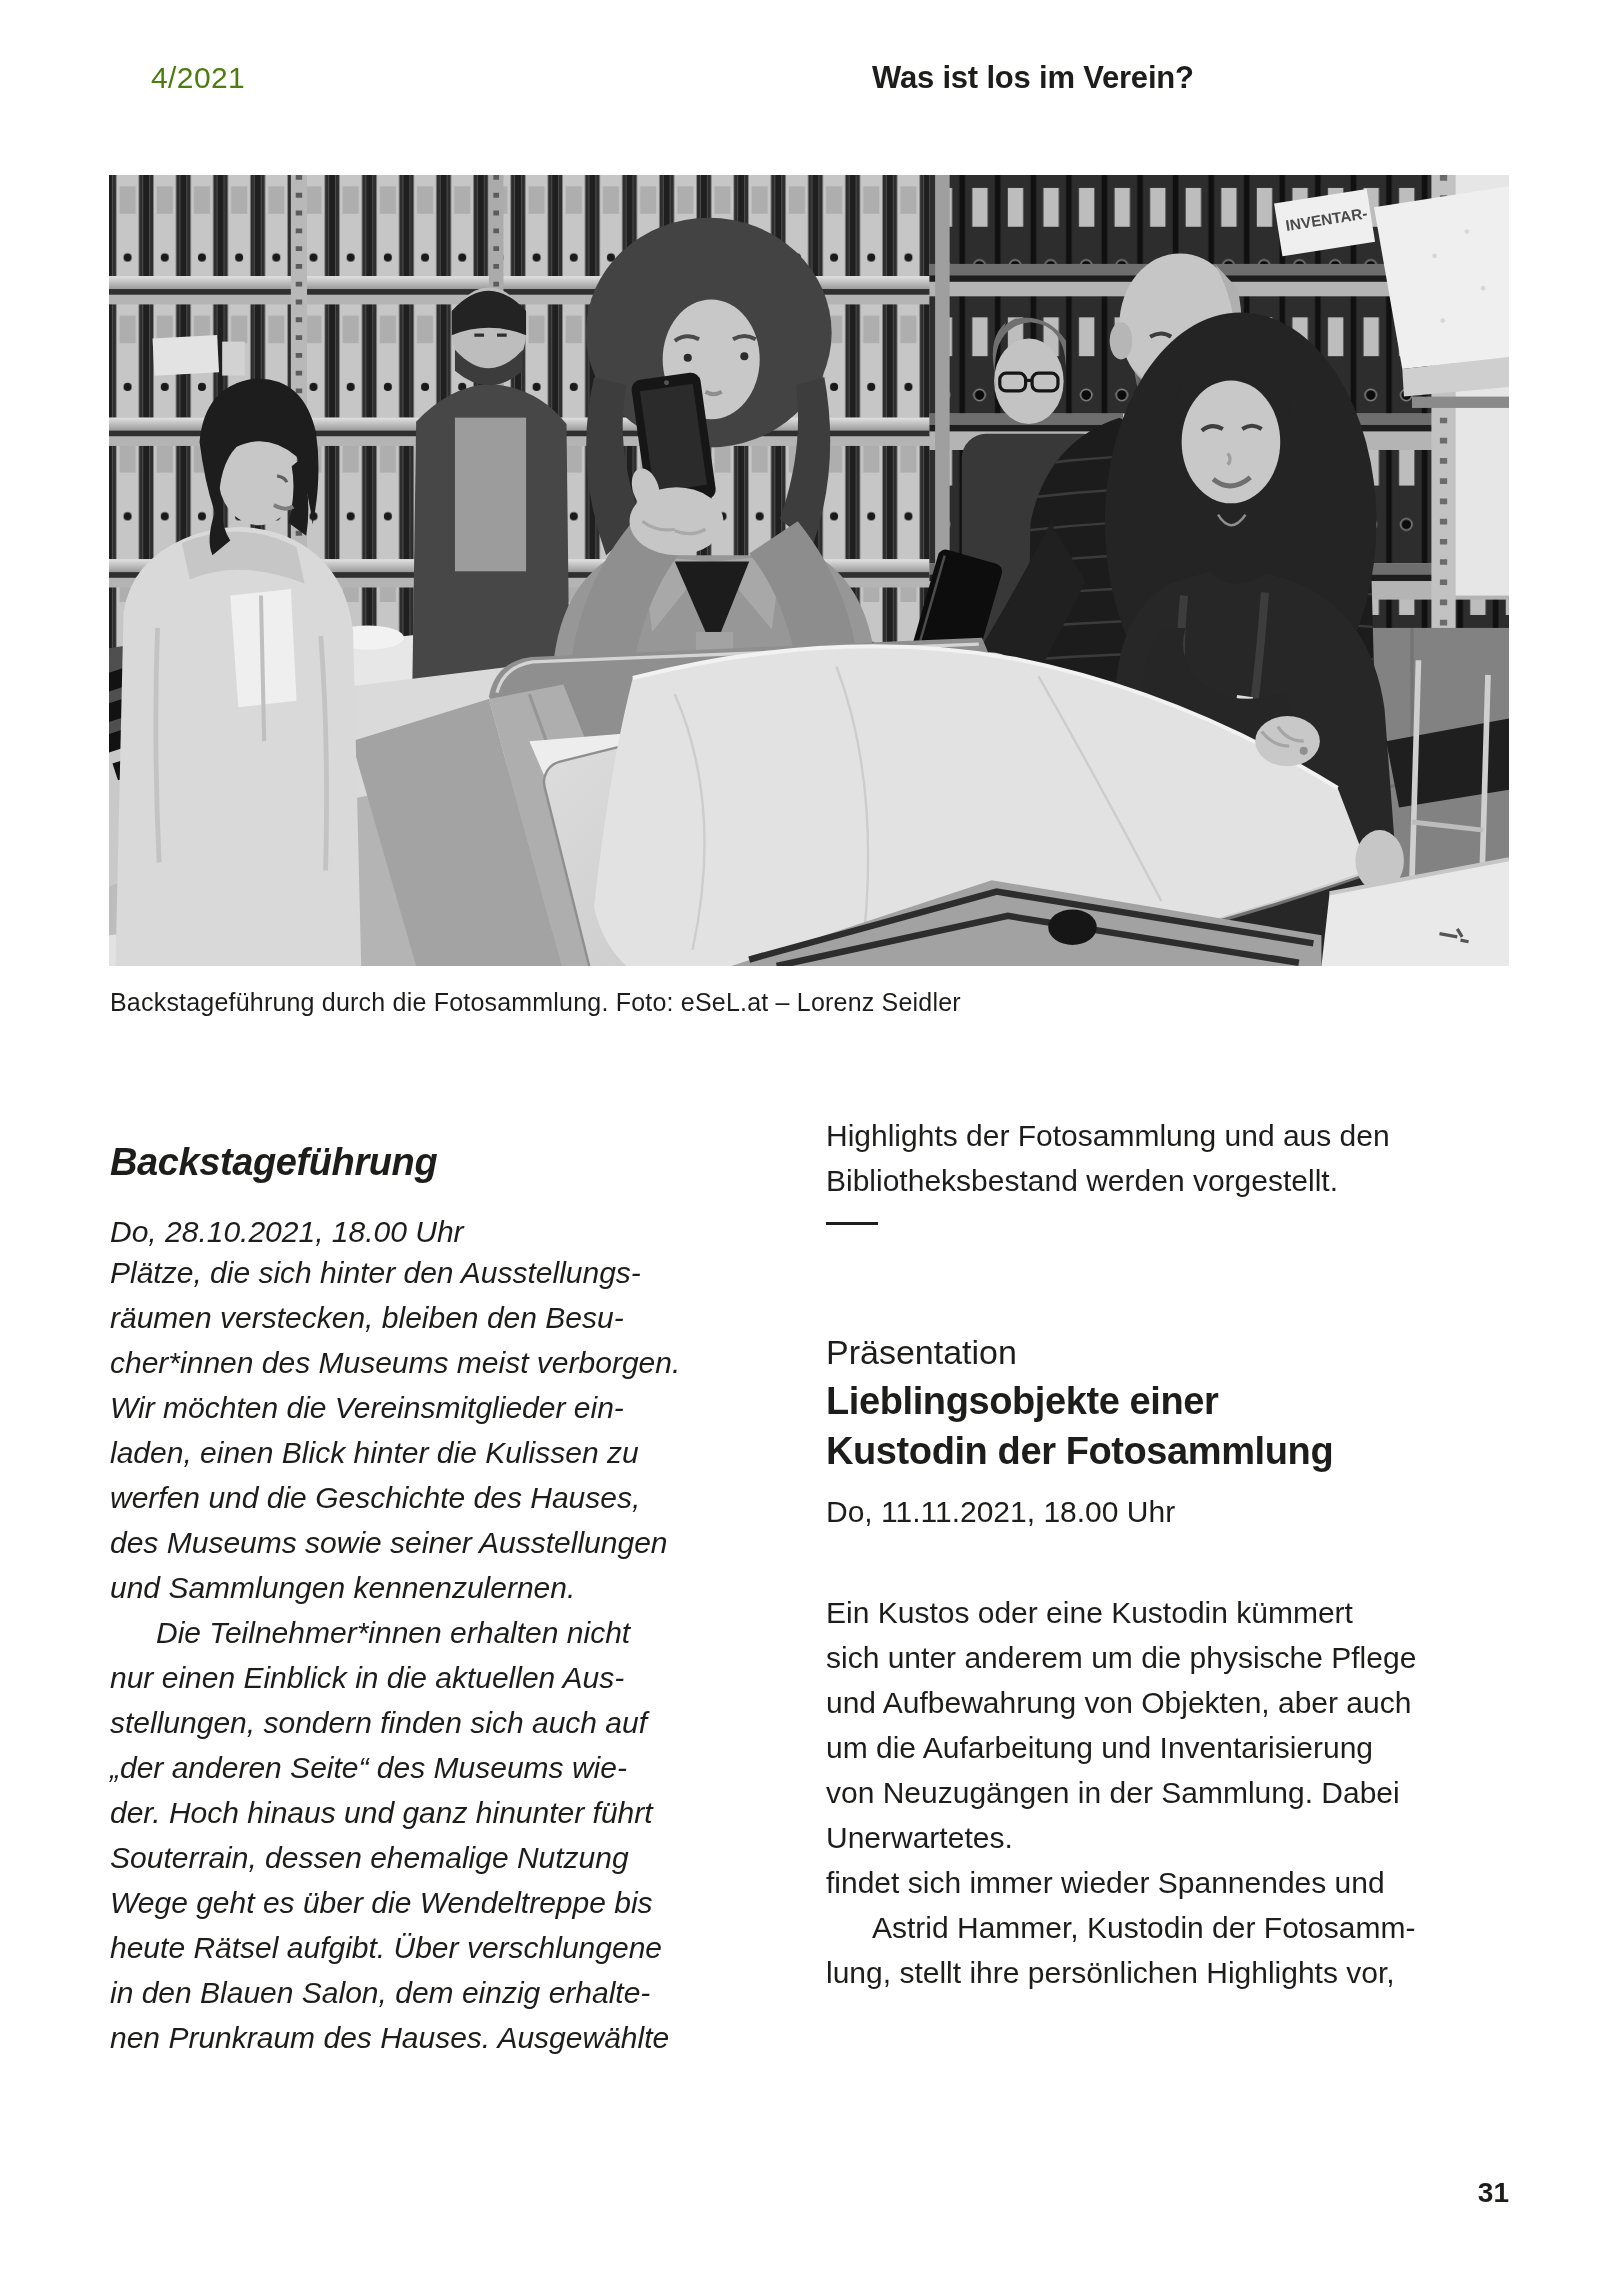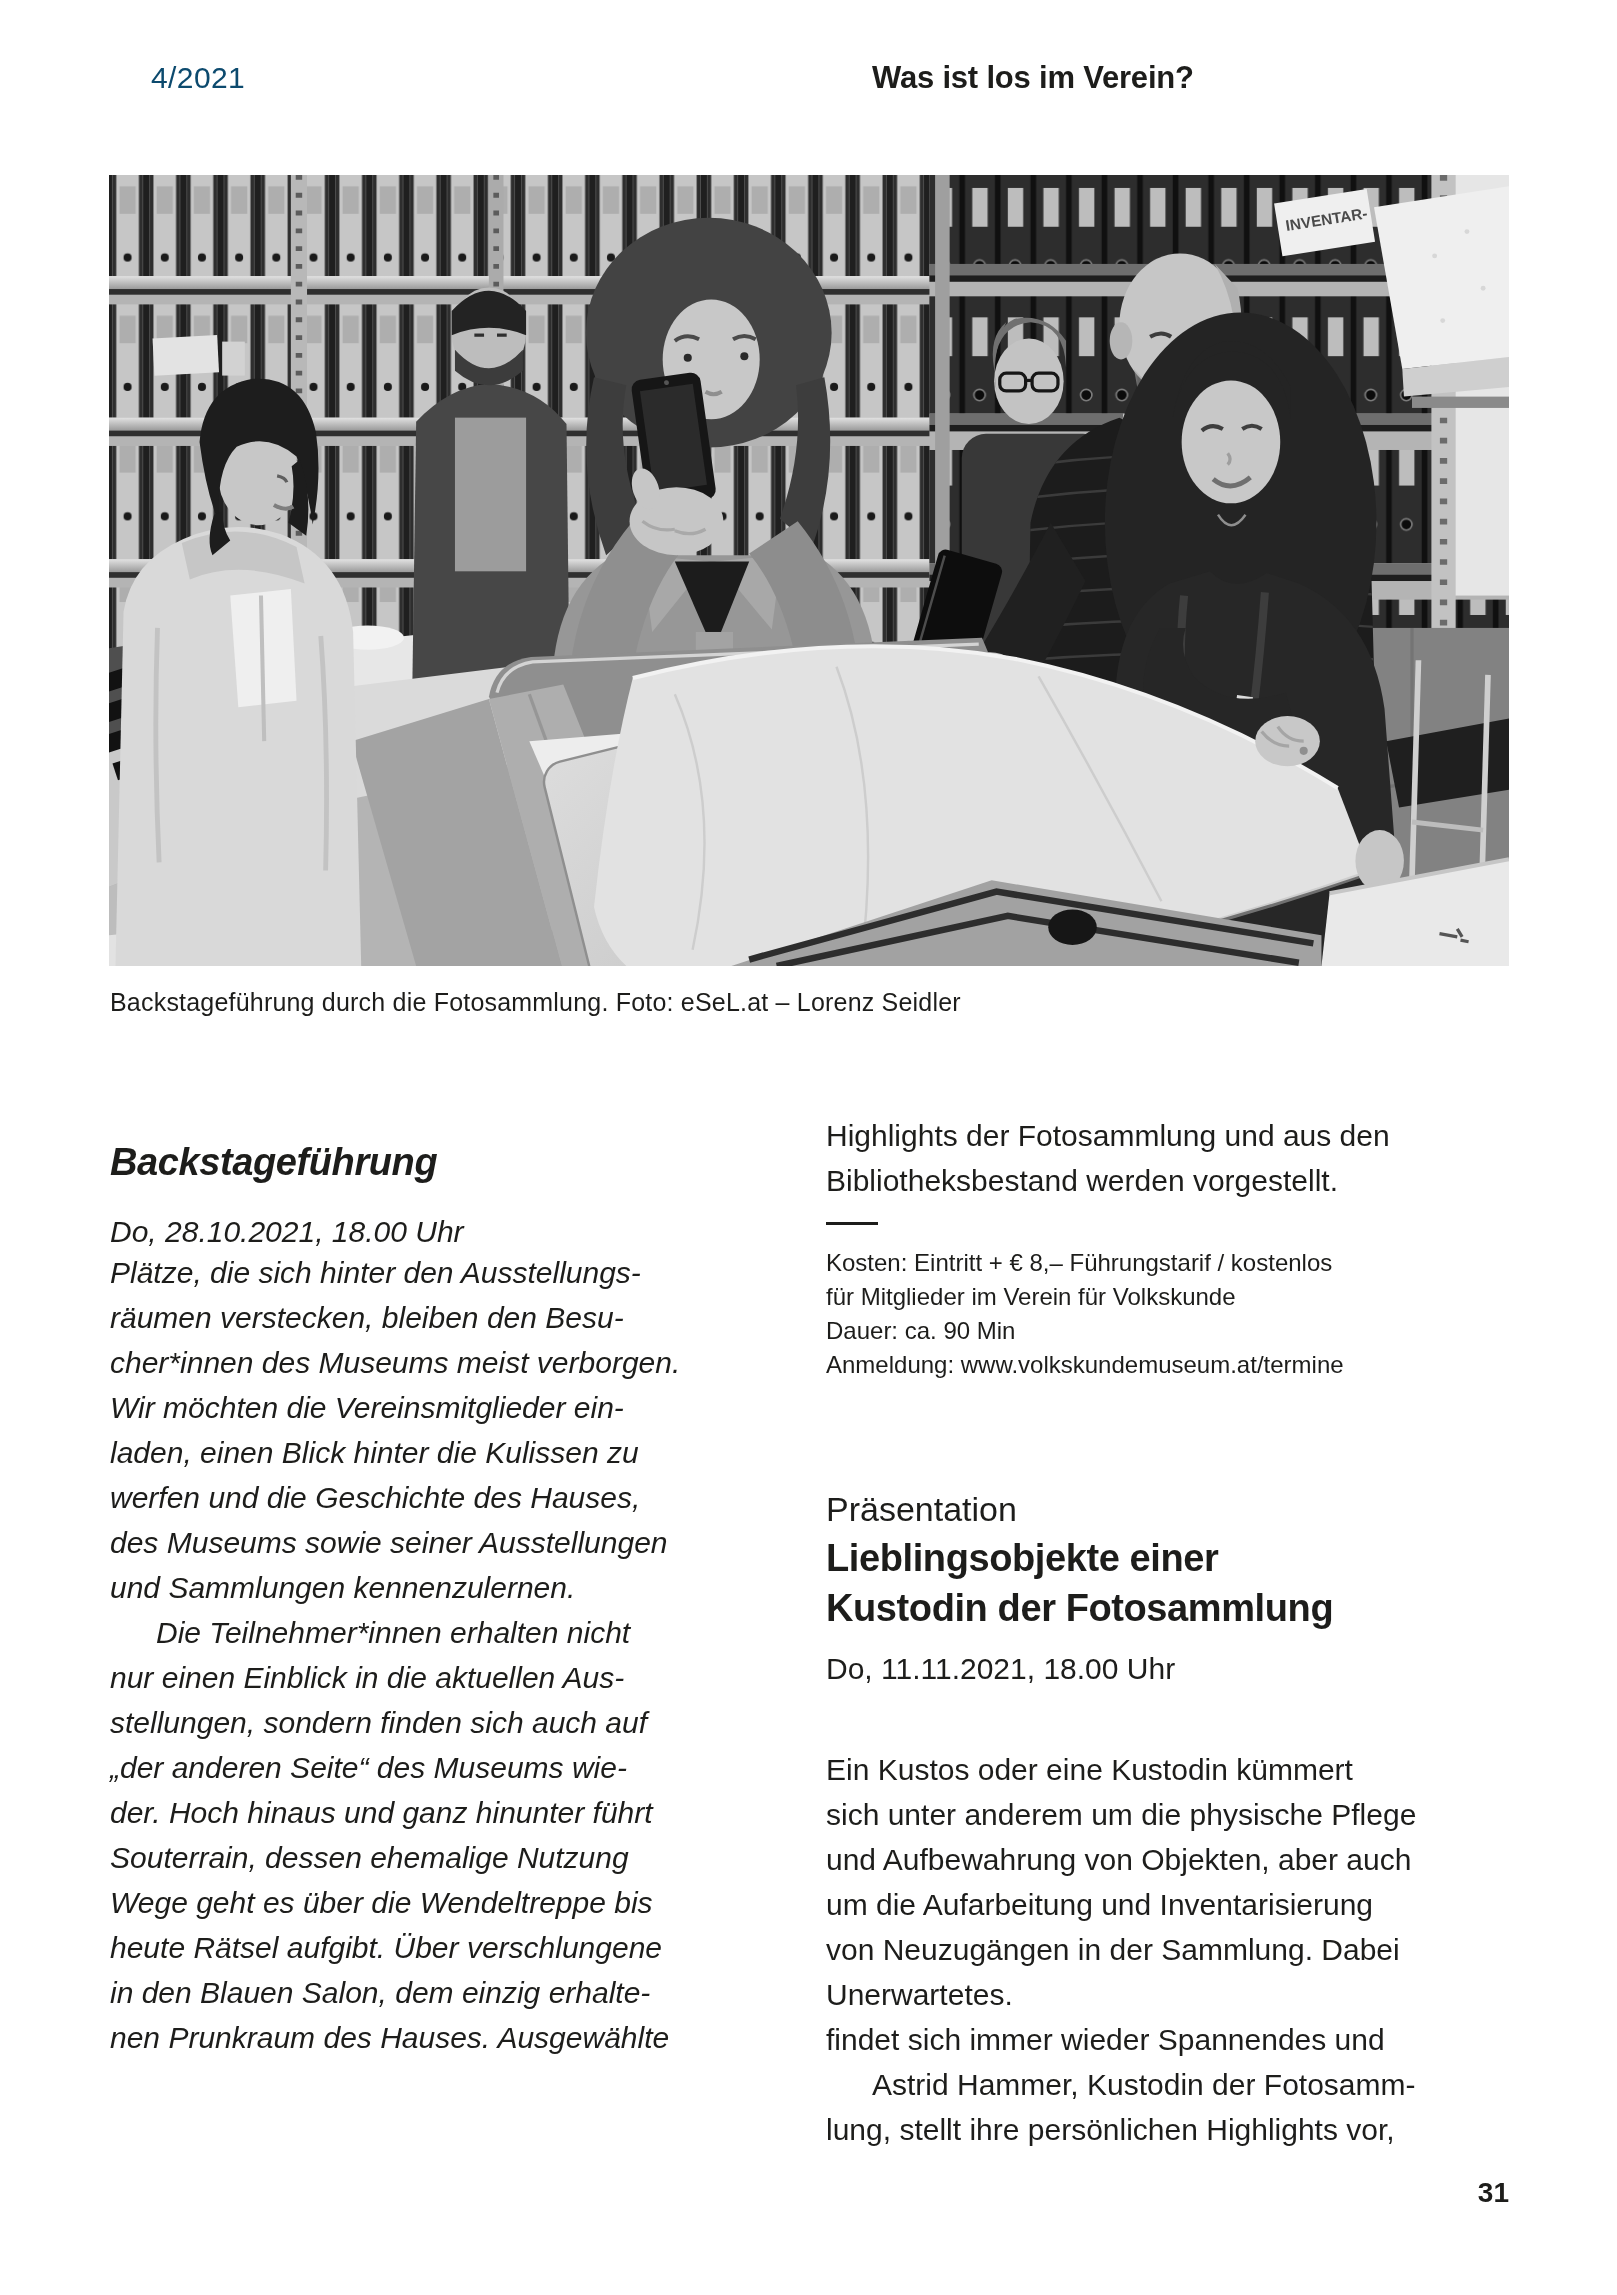--- a/index.html
+++ b/index.html
@@ -2,21 +2,21 @@
 <html style="font-size:13px"><head>
 <meta charset="utf-8">
 <style>
   html,body{margin:0;padding:0;}
   body{
     width:1617px;height:2295px;position:relative;
     background:#ffffff;color:#1d1d1b;
     font-family:"Liberation Sans", sans-serif;
     overflow:hidden;
   }
-  .hdr-issue{position:absolute;left:151px;top:61px;font-size:30px;color:#0c4a6e;letter-spacing:0.4px;text-align:right;}
+  .hdr-issue{position:absolute;left:151px;top:61px;font-size:30px;color:#4d7c0f;letter-spacing:0.4px;text-align:right;}
   .hdr-title{position:absolute;left:872px;top:60px;font-size:31px;font-weight:700;letter-spacing:-0.2px;}
   .photo-wrap{position:absolute;left:109px;top:175px;width:1400px;height:791px;background:#b4b4b4;overflow:hidden;}
   .photo-wrap svg{display:block;width:100%;height:100%;}
   .caption{position:absolute;left:110px;top:988px;font-size:25px;letter-spacing:0.2px;}
   .col{position:absolute;width:703px;}
   .col-left{left:110px;top:1142px;font-style:italic;}
   .col-right{left:826px;top:1113px;}
   .art-title{font-size:38px;line-height:40px;font-weight:700;margin:0;letter-spacing:-0.4px;}
   .datetime{font-size:30px;line-height:36px;margin-top:32px;}
   .bodytext{font-size:30px;line-height:45px;}
@@ -394,26 +394,20 @@
       <div class="line">nen Prunkraum des Hauses. Ausgewählte</div>
     </div>
 </div>
 
 <div class="col col-right">
   <div class="bodytext-cont">
       <div class="line">Highlights der Fotosammlung und aus den</div>
       <div class="line">Bibliotheksbestand werden vorgestellt.</div>
     </div>
   <hr class="rule">
-  <div class="info">
-      <div class="line">Kosten: Eintritt + € 8,– Führungstarif / kostenlos</div>
-      <div class="line">für Mitglieder im Verein für Volkskunde</div>
-      <div class="line">Dauer: ca. 90 Min</div>
-      <div class="line">Anmeldung: www.volkskundemuseum.at/termine</div>
-    </div>
   <div class="kicker">Präsentation</div>
   <h3 class="art-title2">
       <div class="line">Lieblingsobjekte einer</div>
       <div class="line">Kustodin der Fotosammlung</div>
     </h3>
   <div class="datetime2">Do, 11.11.2021, 18.00 Uhr</div>
   <div class="bodytext2">
       <div class="line">Ein Kustos oder eine Kustodin kümmert</div>
       <div class="line">sich unter anderem um die physische Pflege</div>
       <div class="line">und Aufbewahrung von Objekten, aber auch</div>

